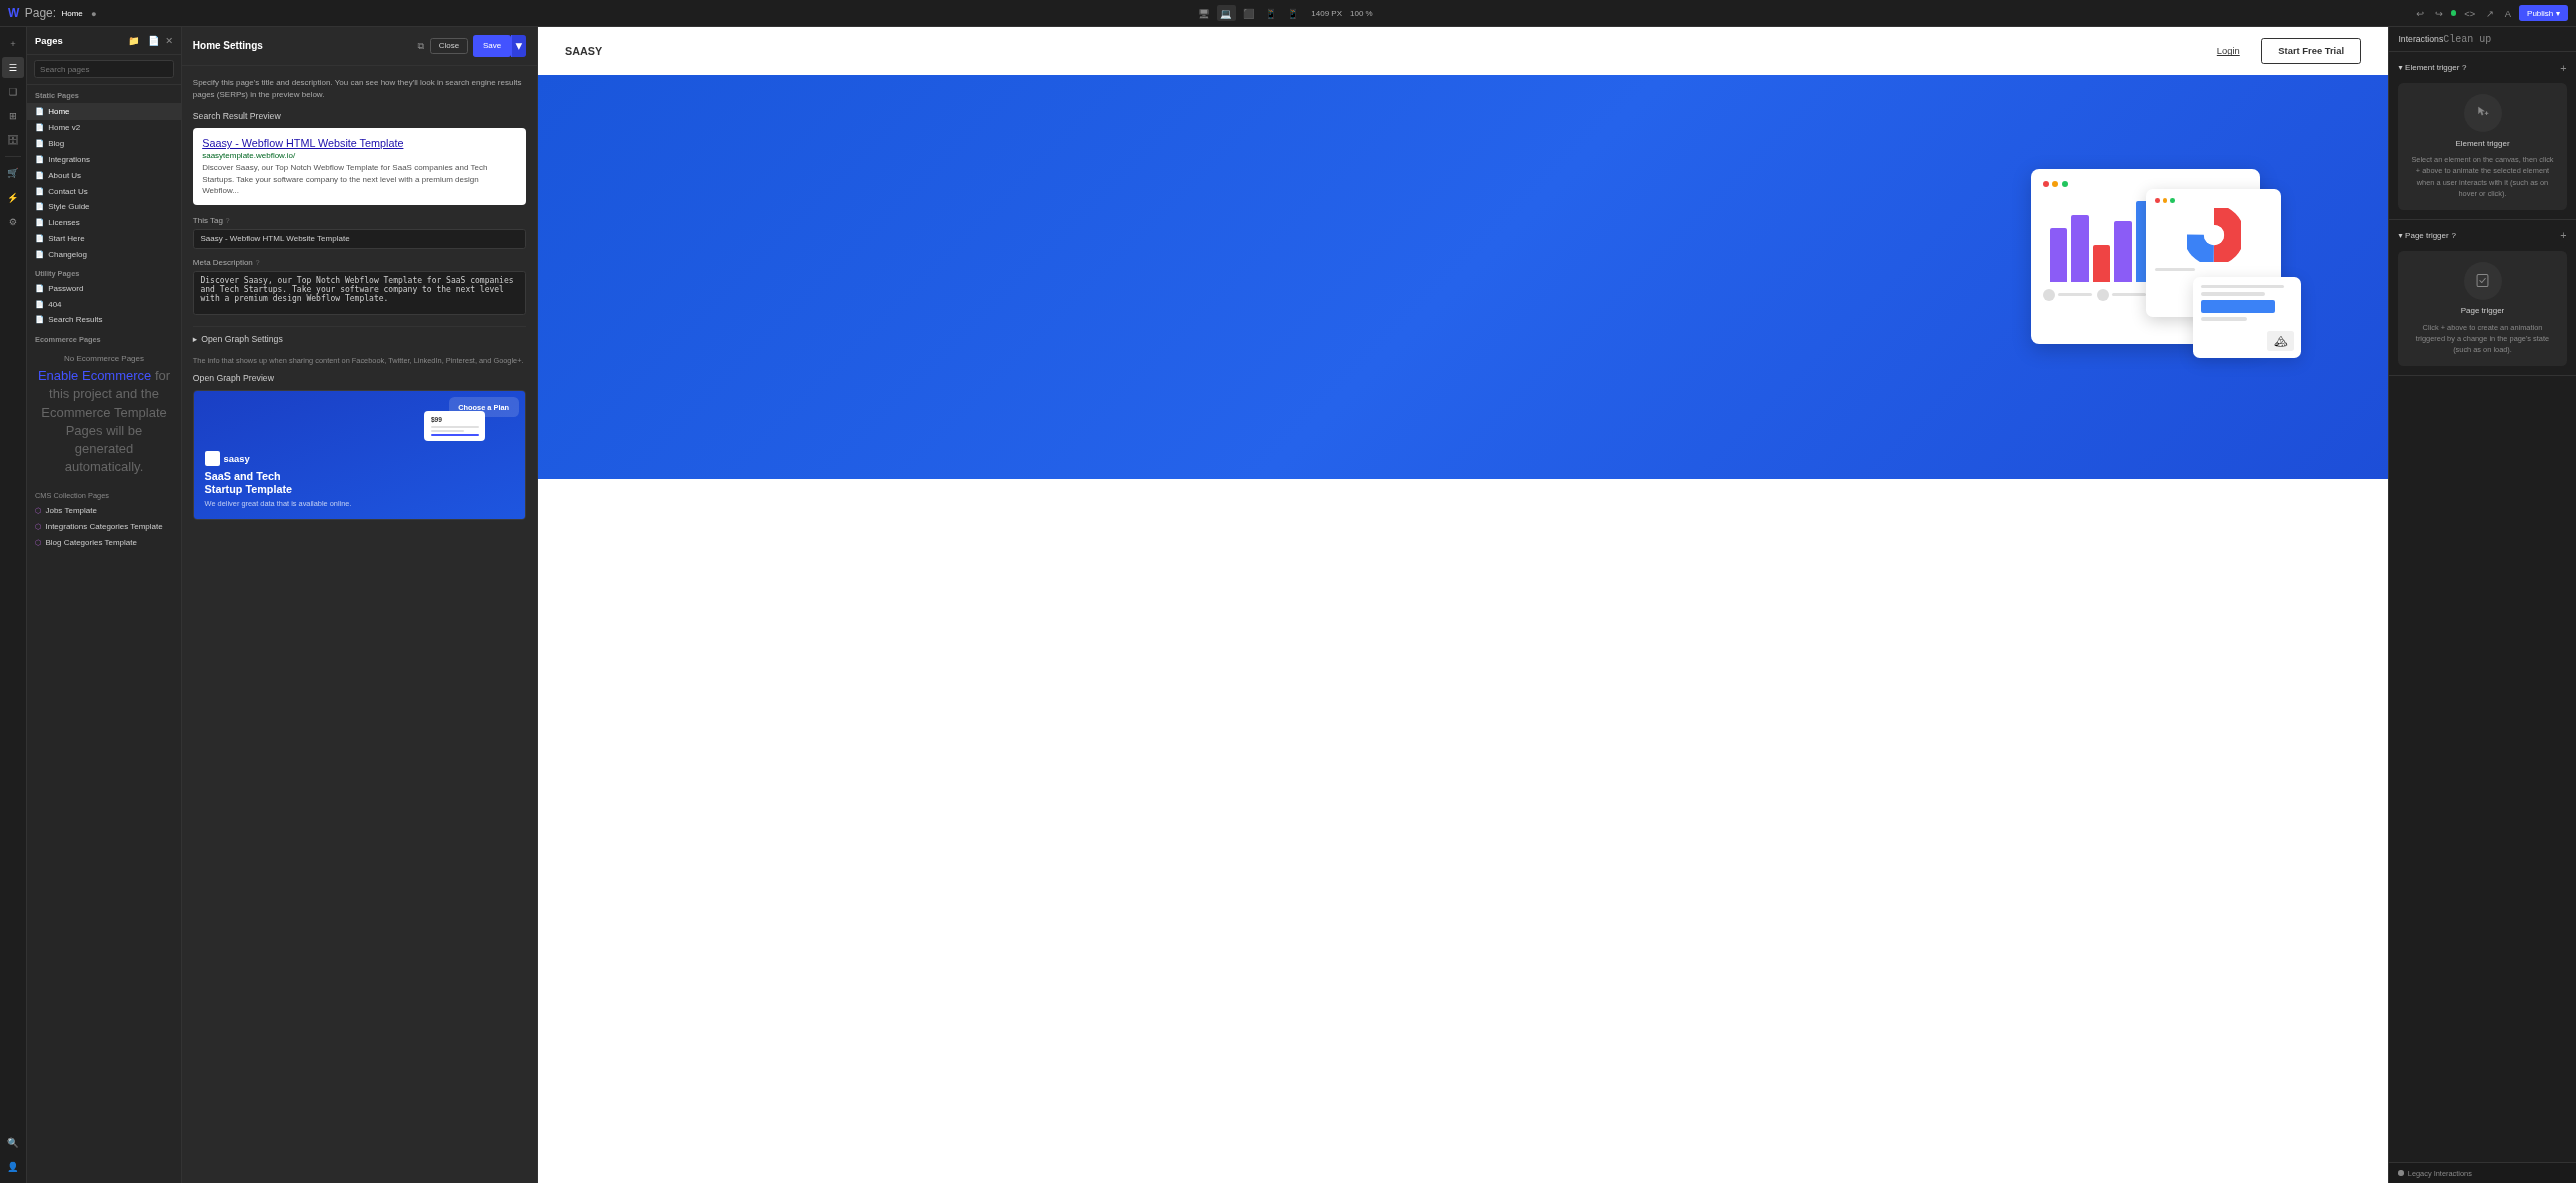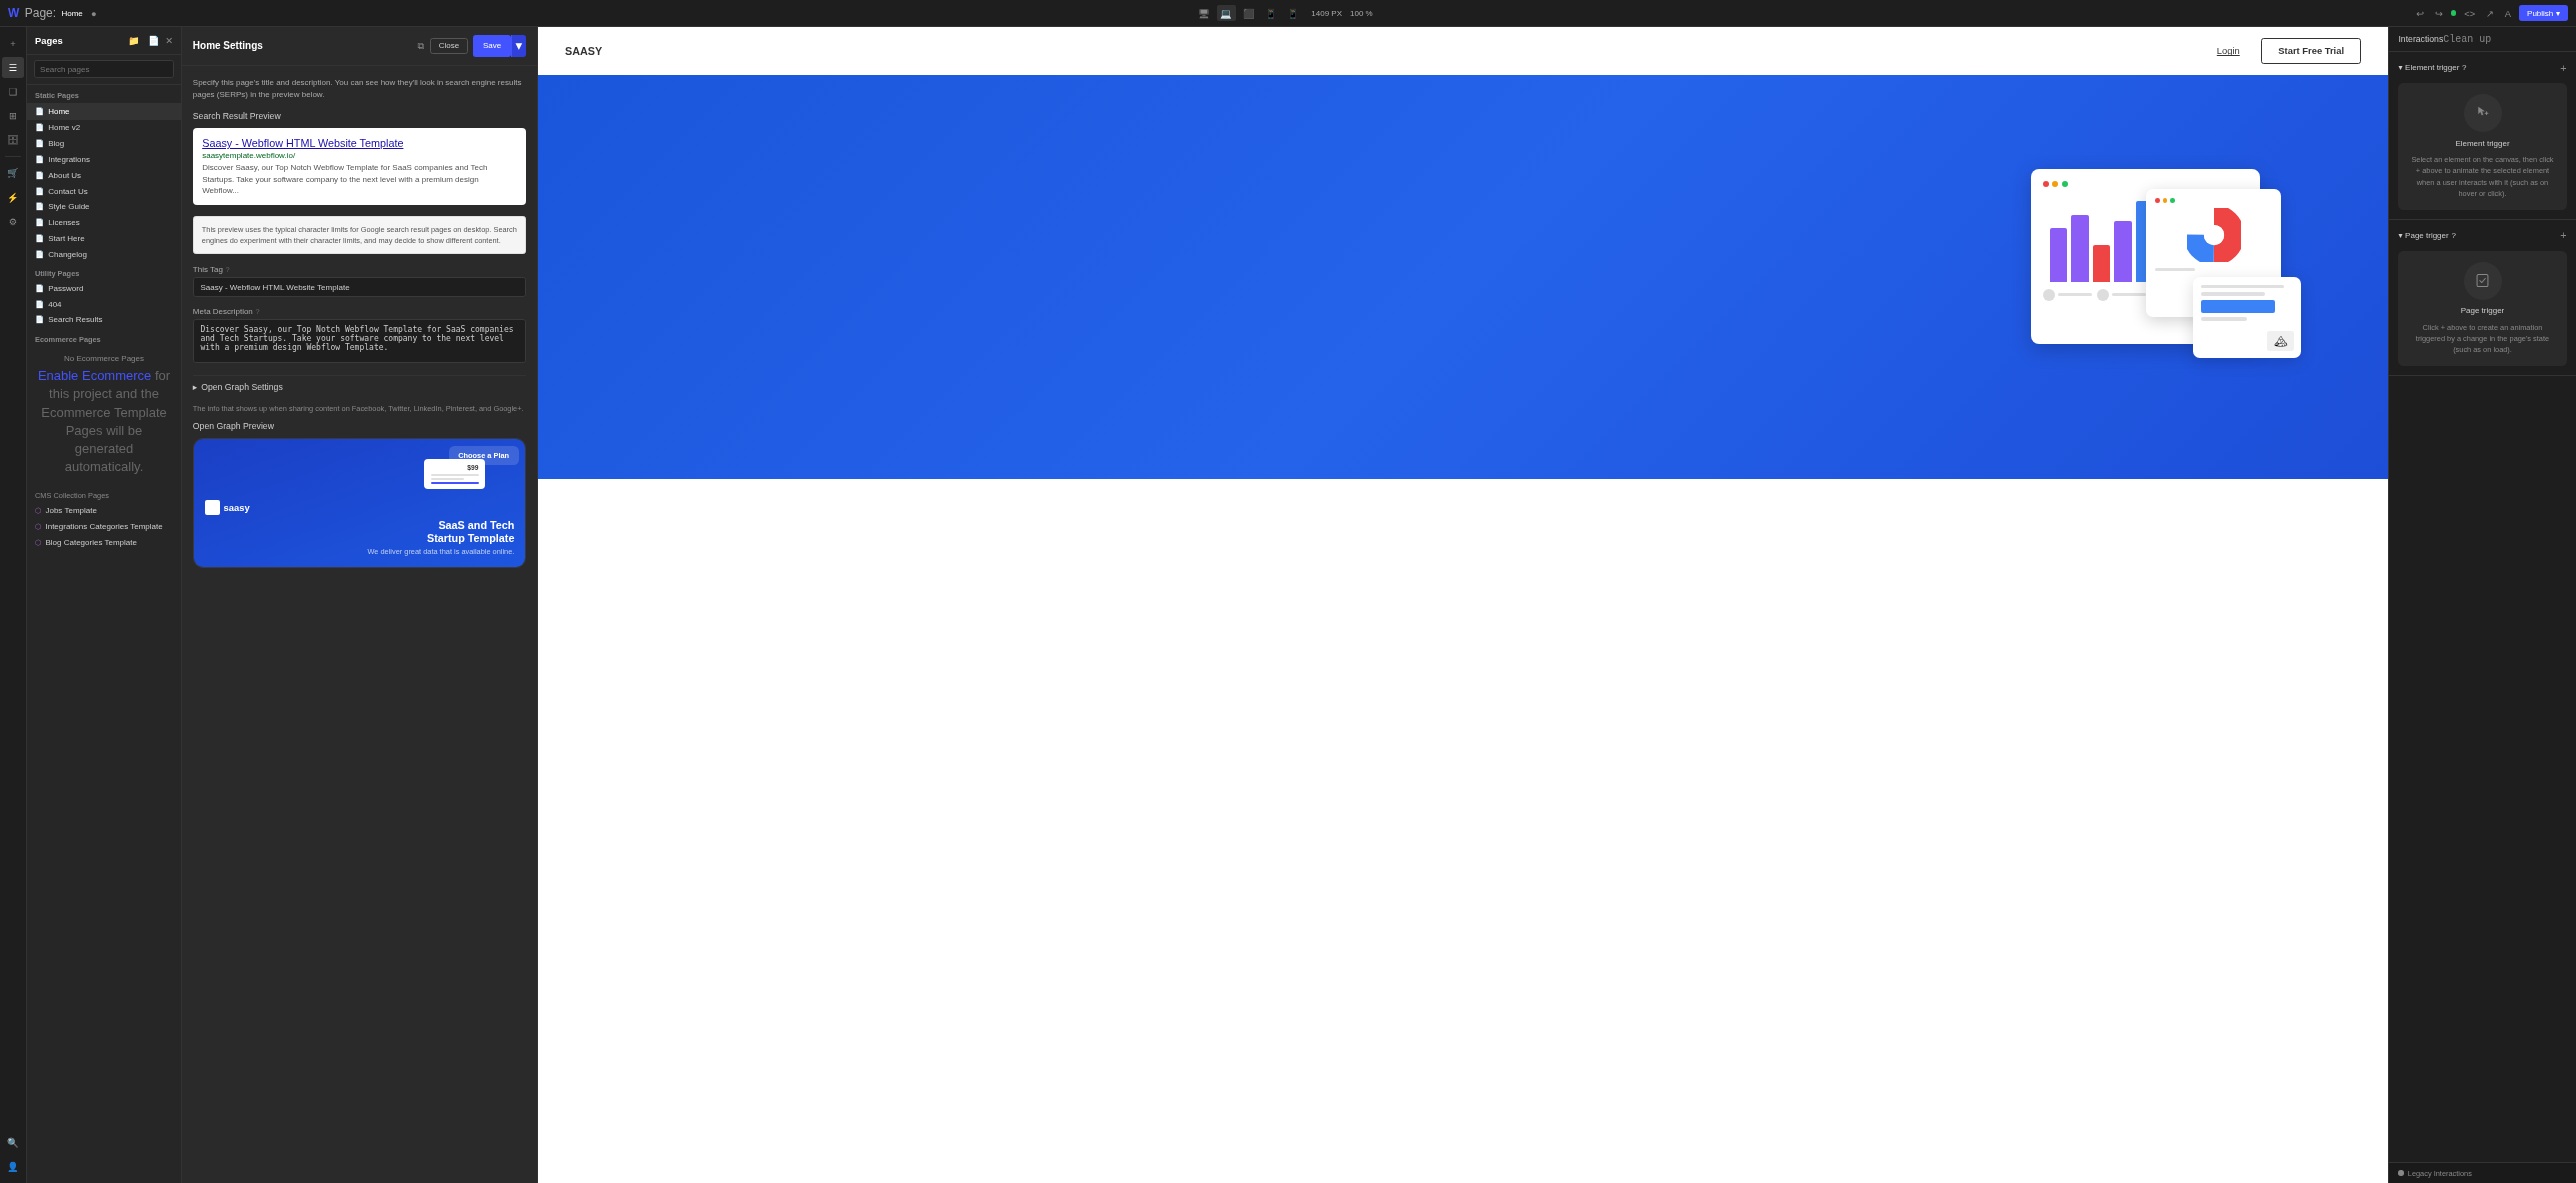--- a/index.html
+++ b/index.html
@@ -73,21 +73,21 @@
     .serp-desc { color: #545454; font-size: 8px; line-height: 1.4; }
     .serp-note { background: #f5f5f5; border: 0.7px solid #e0e0e0; border-radius: 2.7px; padding: 6.7px 8px; margin-bottom: 10.8px; color: #555; font-size: 7.4px; line-height: 1.5; }
     .field-row { margin-bottom: 9.4px; }
     .field-label { color: #aaa; font-size: 8px; margin-bottom: 3.4px; display: flex; align-items: center; gap: 2.7px; }
     .field-help { color: #666; font-size: 7.4px; }
     .field-input { width: 100%; background: #1e1e1e; border: 0.7px solid #3a3a3a; border-radius: 2.7px; color: #ccc; padding: 4.7px 6.7px; font-size: 8px; outline: none; }
     .field-textarea { width: 100%; background: #1e1e1e; border: 0.7px solid #3a3a3a; border-radius: 2.7px; color: #ccc; padding: 4.7px 6.7px; font-size: 8px; outline: none; resize: none; min-height: 44px; }
     .section-collapse { display: flex; align-items: center; justify-content: space-between; padding: 6.7px 0; cursor: pointer; border-top: 0.7px solid #333; margin-top: 5.4px; }
     .section-collapse-label { color: #ccc; font-size: 8.7px; font-weight: 500; display: flex; align-items: center; gap: 4px; }
     .og-note { color: #888; font-size: 7.4px; margin: 5.4px 0 8px; }
-    .og-preview-box { border: 0.7px solid #3a3a3a; border-radius: 10px; overflow: hidden; text-align: right; }
+    .og-preview-box { border: 0.7px solid #3a3a3a; border-radius: 4px; overflow: hidden; }
 
     
     .canvas { flex: 1; background: #888; display: flex; align-items: flex-start; justify-content: center; overflow: auto; position: relative; }
     .canvas-inner { width: 100%; min-height: 100%; background: #fff; position: relative; }
     .site-nav { background: #fff; display: flex; align-items: center; justify-content: space-between; padding: 10.8px 27px; }
     .site-nav-actions { display: flex; align-items: center; gap: 10.8px; }
     .nav-login { color: #333; font-size: 9.4px; text-decoration: underline; cursor: pointer; padding: 6.7px 10.8px; }
     .nav-cta { background: #fff; border: 1.3px solid #333; color: #333; padding: 6.7px 16px; border-radius: 2.7px; font-size: 9.4px; font-weight: 600; cursor: pointer; }
     .hero-section { background: linear-gradient(135deg, #1a56db 0%, #2563eb 50%, #1d4ed8 100%); min-height: 404px; display: flex; align-items: center; justify-content: flex-end; padding: 27px; position: relative; overflow: hidden; }
 
@@ -286,21 +286,20 @@
     <div class="settings-body">
       <p class="settings-desc">Specify this page's title and description. You can see how they'll look in search engine results pages (SERPs) in the preview below.</p>
 
       <div class="settings-section-title">Search Result Preview</div>
       <div class="serp-preview">
         <div class="serp-title">Saasy - Webflow HTML Website Template</div>
         <div class="serp-url">saasytemplate.webflow.io/</div>
         <div class="serp-desc">Discover Saasy, our Top Notch Webflow Template for SaaS companies and Tech Startups. Take your software company to the next level with a premium design Webflow...</div>
       </div>
 
-      <div class="serp-note">This preview uses the typical character limits for Google search result pages on desktop. Search engines do experiment with their character limits, and may decide to show different content.</div>
 
       <div class="field-row">
         <div class="field-label">
           <span>This Tag</span>
           <span class="field-help">?</span>
         </div>
         <input type="text" class="field-input" value="Saasy - Webflow HTML Website Template" style="">
       </div>
 
       <div class="field-row">

